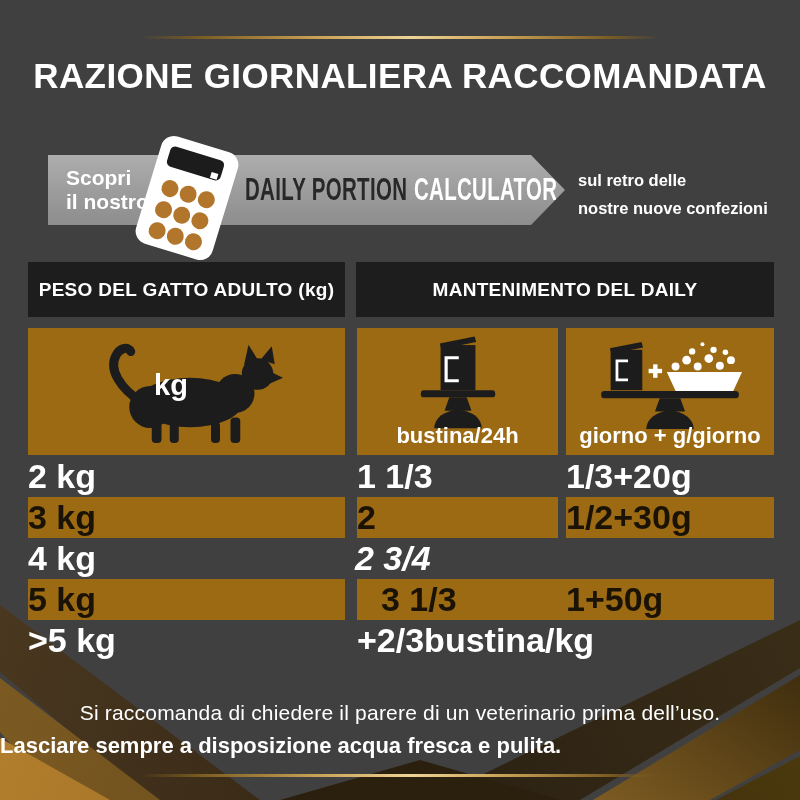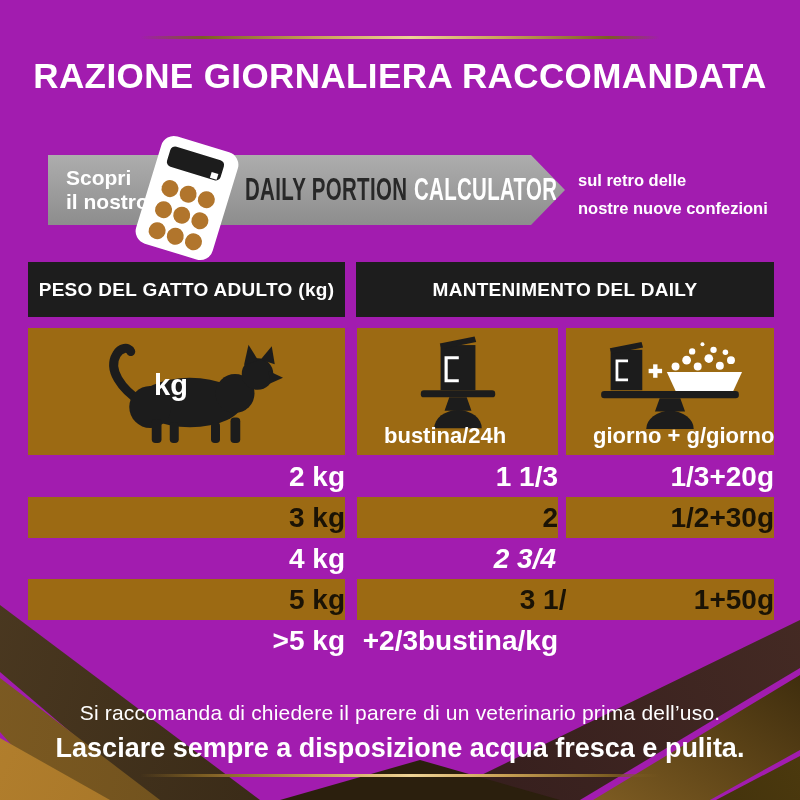--- a/index.html
+++ b/index.html
@@ -1,16 +1,16 @@
 <!DOCTYPE html>
 <html style="--gold: #9c6a13; --header-box: #1d1d1d; --btn-brown: #b1752c;"><head>
 <meta charset="utf-8">
 <style>
   html,body{margin:0;padding:0;background:#000;}
-  .stage{position:relative;width:800px;height:800px;background:#a21caf;overflow:hidden;
+  .stage{position:relative;width:800px;height:800px;background:#404040;overflow:hidden;
          font-family:"Liberation Sans","DejaVu Sans",sans-serif;}
 
   
   .gold-line{position:absolute;left:140px;width:520px;height:3px;border-radius:2px;z-index:2;
     background:linear-gradient(90deg,rgba(60,42,10,0) 0%,#7c5d22 12%,#c9a155 34%,#eed395 52%,#c9a155 70%,#7c5d22 90%,rgba(60,42,10,0) 100%);}
   .gold-line.top{top:36px;}
   .gold-line.bottom{top:774px;}
 
   .title{position:absolute;top:56px;left:0;width:100%;text-align:center;color:#ffffff;
          font-size:35px;font-weight:700;letter-spacing:.4px;z-index:2;}
@@ -36,43 +36,43 @@
 
   
   .icon-cell{position:absolute;top:328px;height:127px;background:var(--gold,#9c6a13);z-index:1;}
   .c1{left:28px;width:317px;}
   .c2{left:357px;width:201px;}
   .c3{left:566px;width:208px;}
   .cat-svg{position:absolute;left:36px;top:5px;}
   .kg-label{position:absolute;left:143px;top:57px;transform:translate(-50%,-50%);
             color:#fff;font-weight:700;font-size:29px;}
   .icon-svg{position:absolute;top:6px;left:50%;transform:translateX(-50%);}
-  .cell-label{position:absolute;bottom:6px;width:100%;text-align:left;color:#fff;font-weight:700;font-size:22px;white-space:nowrap;margin-left:27px;}
+  .cell-label{position:absolute;bottom:6px;width:100%;text-align:center;color:#fff;font-weight:700;font-size:22px;white-space:nowrap;}
 
   
   .rows{position:absolute;top:456px;left:0;width:800px;z-index:1;}
   .trow{position:relative;height:41px;}
-  .tcell{position:absolute;top:0;height:41px;line-height:41px;text-align:right;
-         font-weight:700;font-size:28px;color:#fff;white-space:nowrap;}
+  .tcell{position:absolute;top:0;height:41px;line-height:41px;text-align:left;
+         font-weight:700;font-size:34px;color:#fff;white-space:nowrap;}
   .trow.hl .tcell{background:var(--gold,#9c6a13);color:#1a1305;}
 
   
   .ribbons{position:absolute;left:0;top:560px;width:800px;height:240px;z-index:0;pointer-events:none;}
   .ribbons div{position:absolute;inset:0;}
   .rb-l1{background:linear-gradient(105deg,#4a3820,#20160a);clip-path:polygon(0 45px,260px 240px,150px 240px,0 112px);}
   .rb-l2{background:linear-gradient(100deg,#7c5a22,#553d11);clip-path:polygon(0 118px,160px 240px,60px 240px,0 172px);}
   .rb-l3{background:linear-gradient(115deg,#b5812e,#875d1b);clip-path:polygon(0 178px,110px 240px,0 240px);}
   .rb-r1{background:linear-gradient(245deg,#3a2c14,#191106);clip-path:polygon(800px 60px,800px 108px,580px 240px,430px 240px);opacity:.9;}
   .rb-r2{background:linear-gradient(215deg,#2e2108 5%,#8a6526 55%,#c99d49 100%);clip-path:polygon(800px 115px,800px 190px,710px 240px,593px 240px);}
   .rb-r3{background:linear-gradient(235deg,#54400f,#170f05);clip-path:polygon(800px 196px,800px 240px,716px 240px);}
   .rb-c1{background:#2b1f0d;clip-path:polygon(280px 240px,420px 200px,560px 240px);}
 
   
   .foot1{position:absolute;top:701px;width:100%;text-align:center;color:#fff;font-size:21px;font-weight:400;letter-spacing:.2px;z-index:3;}
-  .foot2{position:absolute;top:733px;width:100%;text-align:center;color:#fff;font-size:27px;font-weight:700;z-index:3;}
+  .foot2{position:absolute;top:733px;width:100%;text-align:left;color:#fff;font-size:22px;font-weight:700;z-index:3;}
 
   svg .ink{fill:#1c1c1c;}
   svg .btn{fill:var(--btn-brown,#b1752c);}
 </style>
 </head>
 <body>
 
 <div class="stage">
 
   <div class="ribbons">

